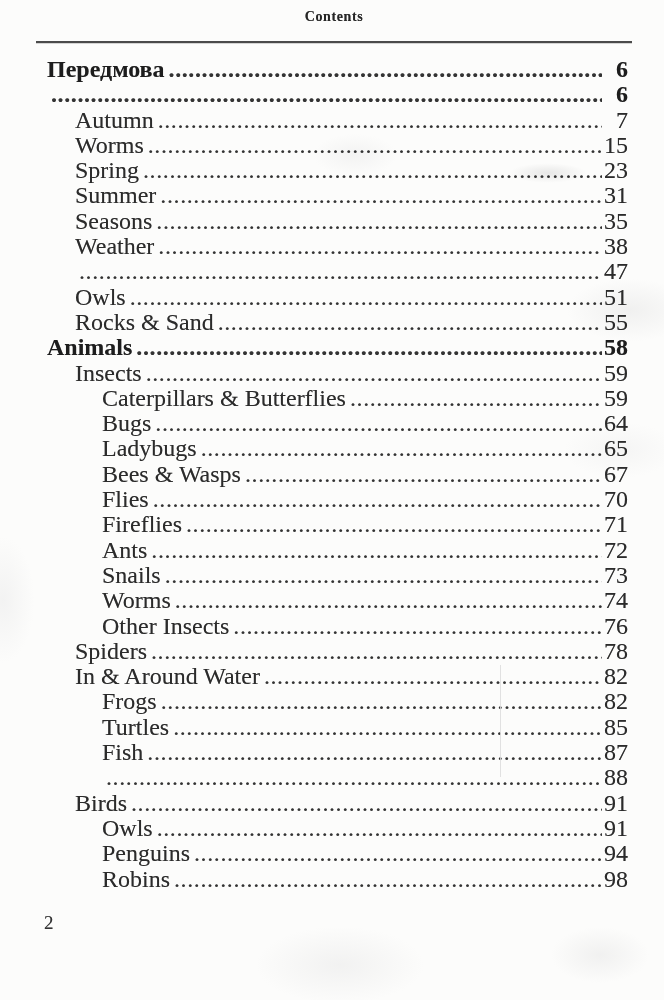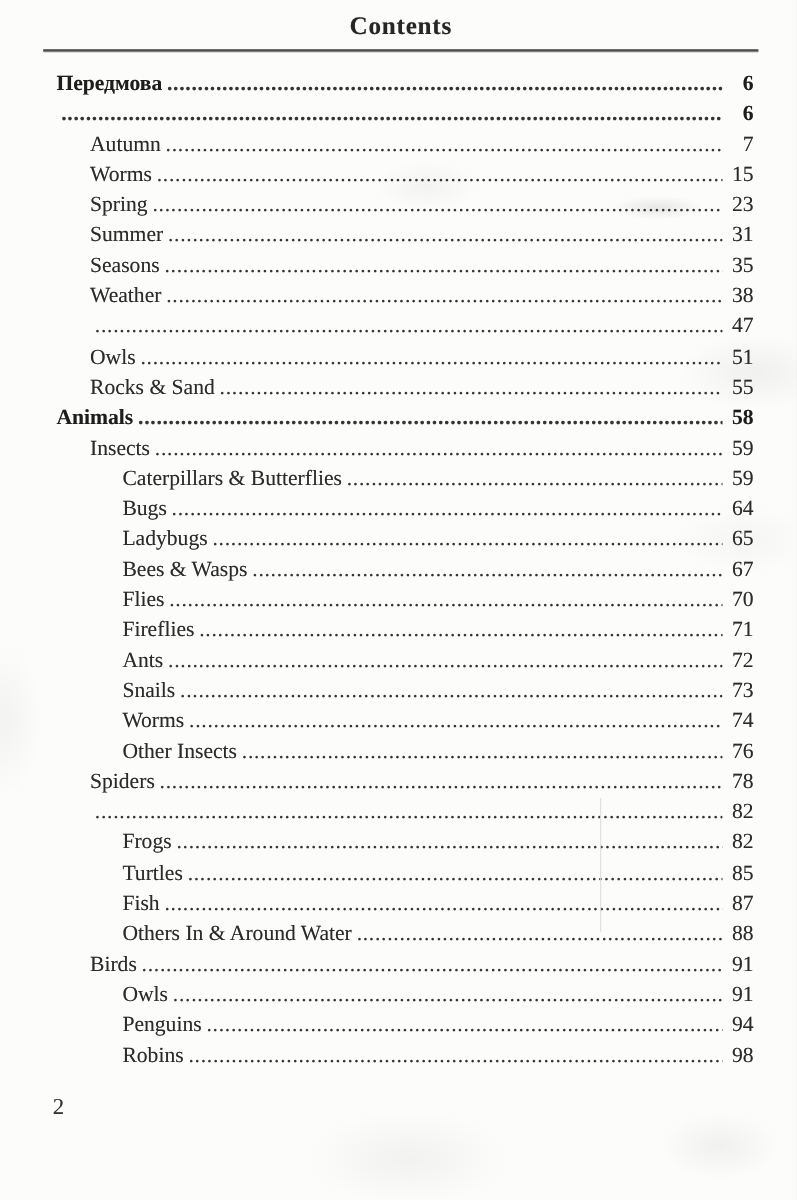--- a/index.html
+++ b/index.html
@@ -15,34 +15,34 @@
       radial-gradient(ellipse 120px 55px at 340px 965px, rgba(233,233,233,0.55), transparent 70%),
       radial-gradient(ellipse 70px 40px at 600px 955px, rgba(229,229,229,0.50), transparent 70%),
       radial-gradient(ellipse 45px 90px at 3px 600px, rgba(236,236,236,0.60), transparent 70%),
       radial-gradient(ellipse 80px 40px at 620px 450px, rgba(236,236,236,0.45), transparent 70%);
     font-family:"Liberation Serif","DejaVu Serif",serif;
     overflow:hidden;
   }
   .title{
     position:absolute;left:36px;top:9px;width:596px;margin:0;
     text-align:center;
-    font-size:21px;font-weight:bold;letter-spacing:0.6px;
+    font-size:14px;font-weight:bold;letter-spacing:0.6px;
     color:#262626;
     text-shadow:0 0 0.6px rgba(40,40,40,0.45);
   }
   .rule{
     position:absolute;left:36px;top:41px;width:596px;height:2px;
     background:#4b4b4b;
     box-shadow:0 1px 0 rgba(90,90,90,0.25);
   }
   .toc{position:absolute;left:47px;top:57px;width:581px;}
   .toc-row{
     display:flex;align-items:center;
     height:25.3px;line-height:25.3px;
-    font-size:18px;color:#2b2b2b;
+    font-size:24px;color:#2b2b2b;
     text-shadow:0 0 0.5px rgba(40,40,40,0.40);
   }
   .toc-row.lvl1{padding-left:28px;}
   .toc-row.lvl2{padding-left:55px;}
   .toc-row.bold{font-weight:bold;color:#1d1d1d;}
   .toc-label{flex:0 0 auto;white-space:nowrap;}
   .toc-leader{
     flex:1 1 auto;min-width:0;overflow:hidden;white-space:nowrap;
     margin:0 2px 0 4px;letter-spacing:0.6px;color:#333;
   }
@@ -176,40 +176,40 @@
         <span class="toc-label">Other Insects</span>
         <span class="toc-leader">............................................................................................................................................................................................................................</span>
         <span class="toc-page">76</span>
       </div>
       <div class="toc-row lvl1">
         <span class="toc-label">Spiders</span>
         <span class="toc-leader">............................................................................................................................................................................................................................</span>
         <span class="toc-page">78</span>
       </div>
       <div class="toc-row lvl1">
+        <span class="toc-label">In &amp; Around Water</span>
         <span class="toc-leader">............................................................................................................................................................................................................................</span>
         <span class="toc-page">82</span>
       </div>
       <div class="toc-row lvl2">
         <span class="toc-label">Frogs</span>
         <span class="toc-leader">............................................................................................................................................................................................................................</span>
         <span class="toc-page">82</span>
       </div>
       <div class="toc-row lvl2">
         <span class="toc-label">Turtles</span>
         <span class="toc-leader">............................................................................................................................................................................................................................</span>
         <span class="toc-page">85</span>
       </div>
       <div class="toc-row lvl2">
         <span class="toc-label">Fish</span>
         <span class="toc-leader">............................................................................................................................................................................................................................</span>
         <span class="toc-page">87</span>
       </div>
       <div class="toc-row lvl2">
-        <span class="toc-label">Others In &amp; Around Water</span>
         <span class="toc-leader">............................................................................................................................................................................................................................</span>
         <span class="toc-page">88</span>
       </div>
       <div class="toc-row lvl1">
         <span class="toc-label">Birds</span>
         <span class="toc-leader">............................................................................................................................................................................................................................</span>
         <span class="toc-page">91</span>
       </div>
       <div class="toc-row lvl2">
         <span class="toc-label">Owls</span>

